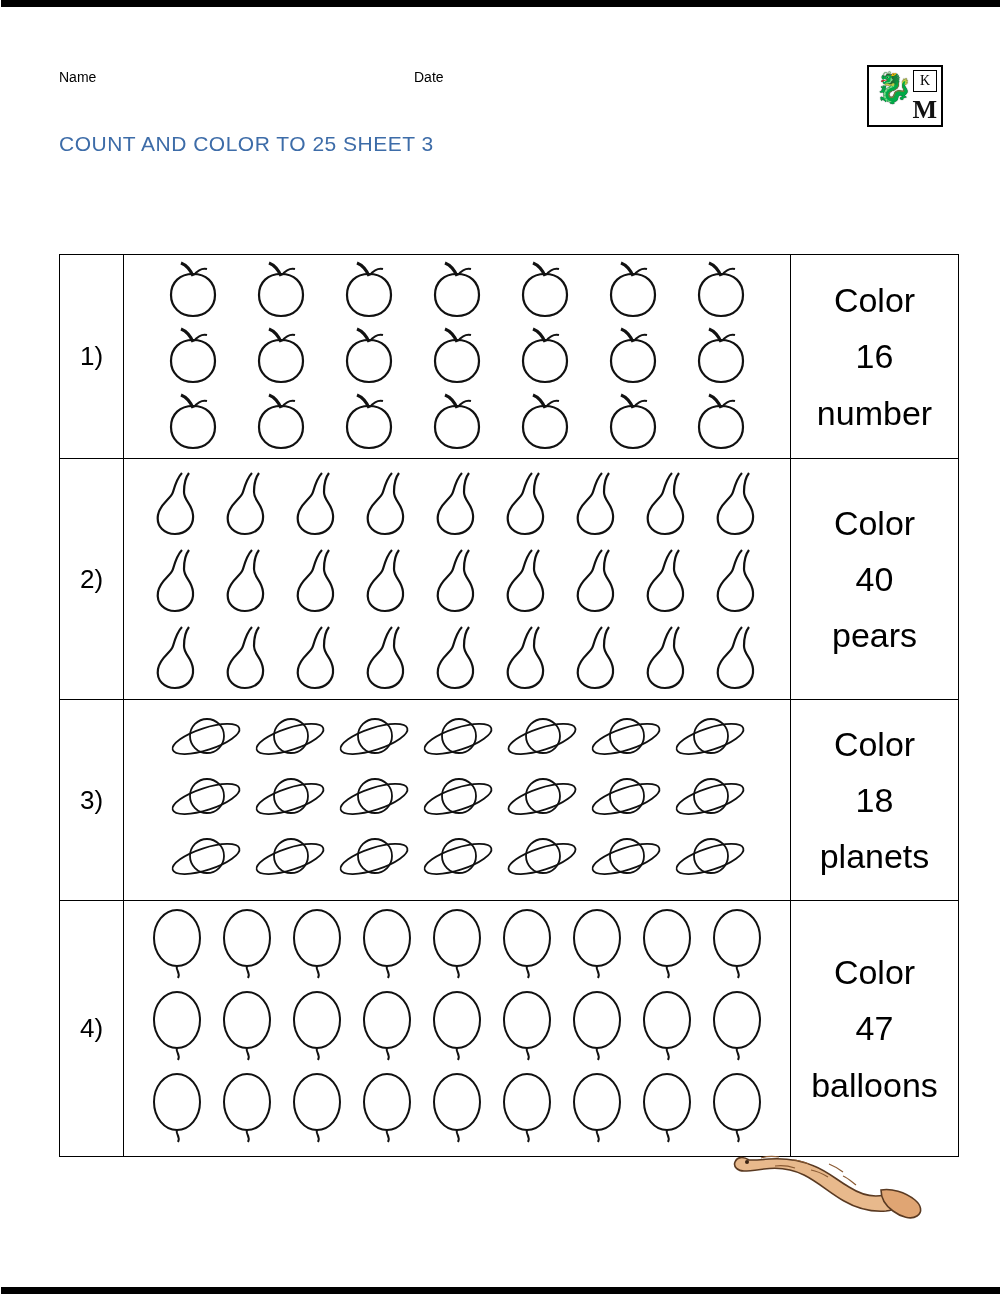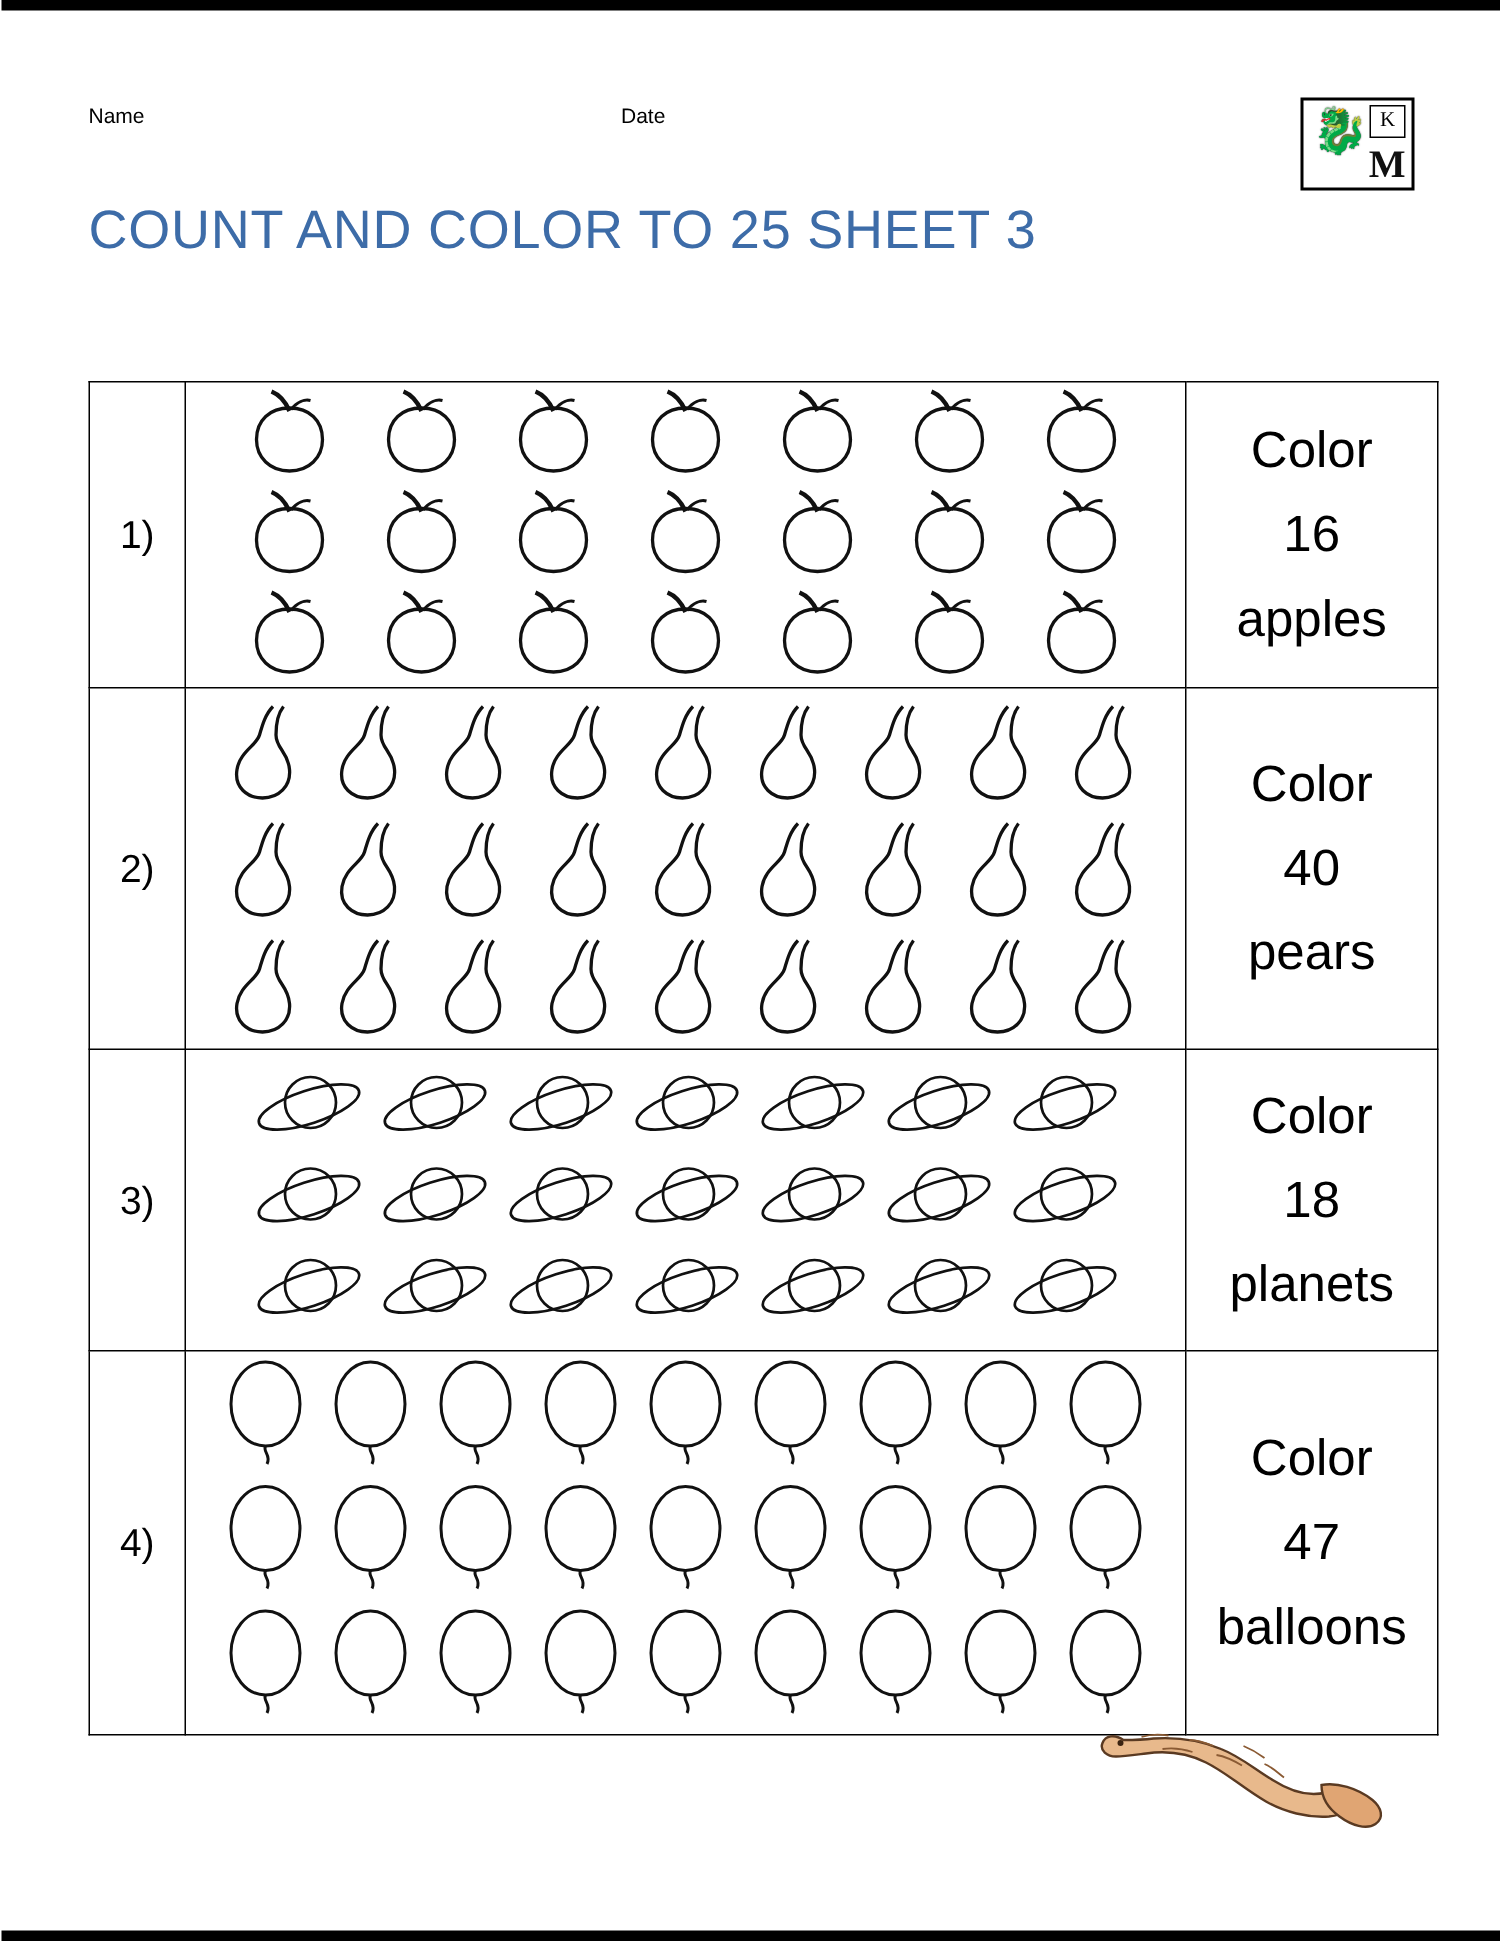--- a/index.html
+++ b/index.html
@@ -75,21 +75,21 @@
     font-size: 26px;
     line-height: 26px;
     font-family: "Liberation Serif", serif;
     font-weight: bold;
     color: #111;
   }
   
   .title {
     position: absolute;
     left: 58px; top: 125px;
-    font-size: 36px;
+    font-size: 21px;
     letter-spacing: 0.5px;
     color: #3d6ca8;
     font-weight: normal;
     white-space: nowrap;
   }
   .subtitle {
     position: absolute;
     left: 58px; top: 194px;
     font-size: 21px;
     color: #1a1a1a;
@@ -368,21 +368,21 @@
                   <path d="M45 17c4-5 9-7 13-6" stroke-width="2"></path>
                 </g>
                   </svg>
               </span>
             </div>
           </div>
         </td>
         <td class="col-instr">
           <div>Color</div>
           <div>16</div>
-          <div>apples</div>
+          <div>number</div>
         </td>
       </tr>
 
       <tr class="row-pears">
         <td class="col-num">2)</td>
         <td class="col-obj">
           <div class="obj-grid">
             <div class="obj-row">
               <span class="obj-cell">
                 <svg width="70" height="73" viewBox="0 0 70 73">

